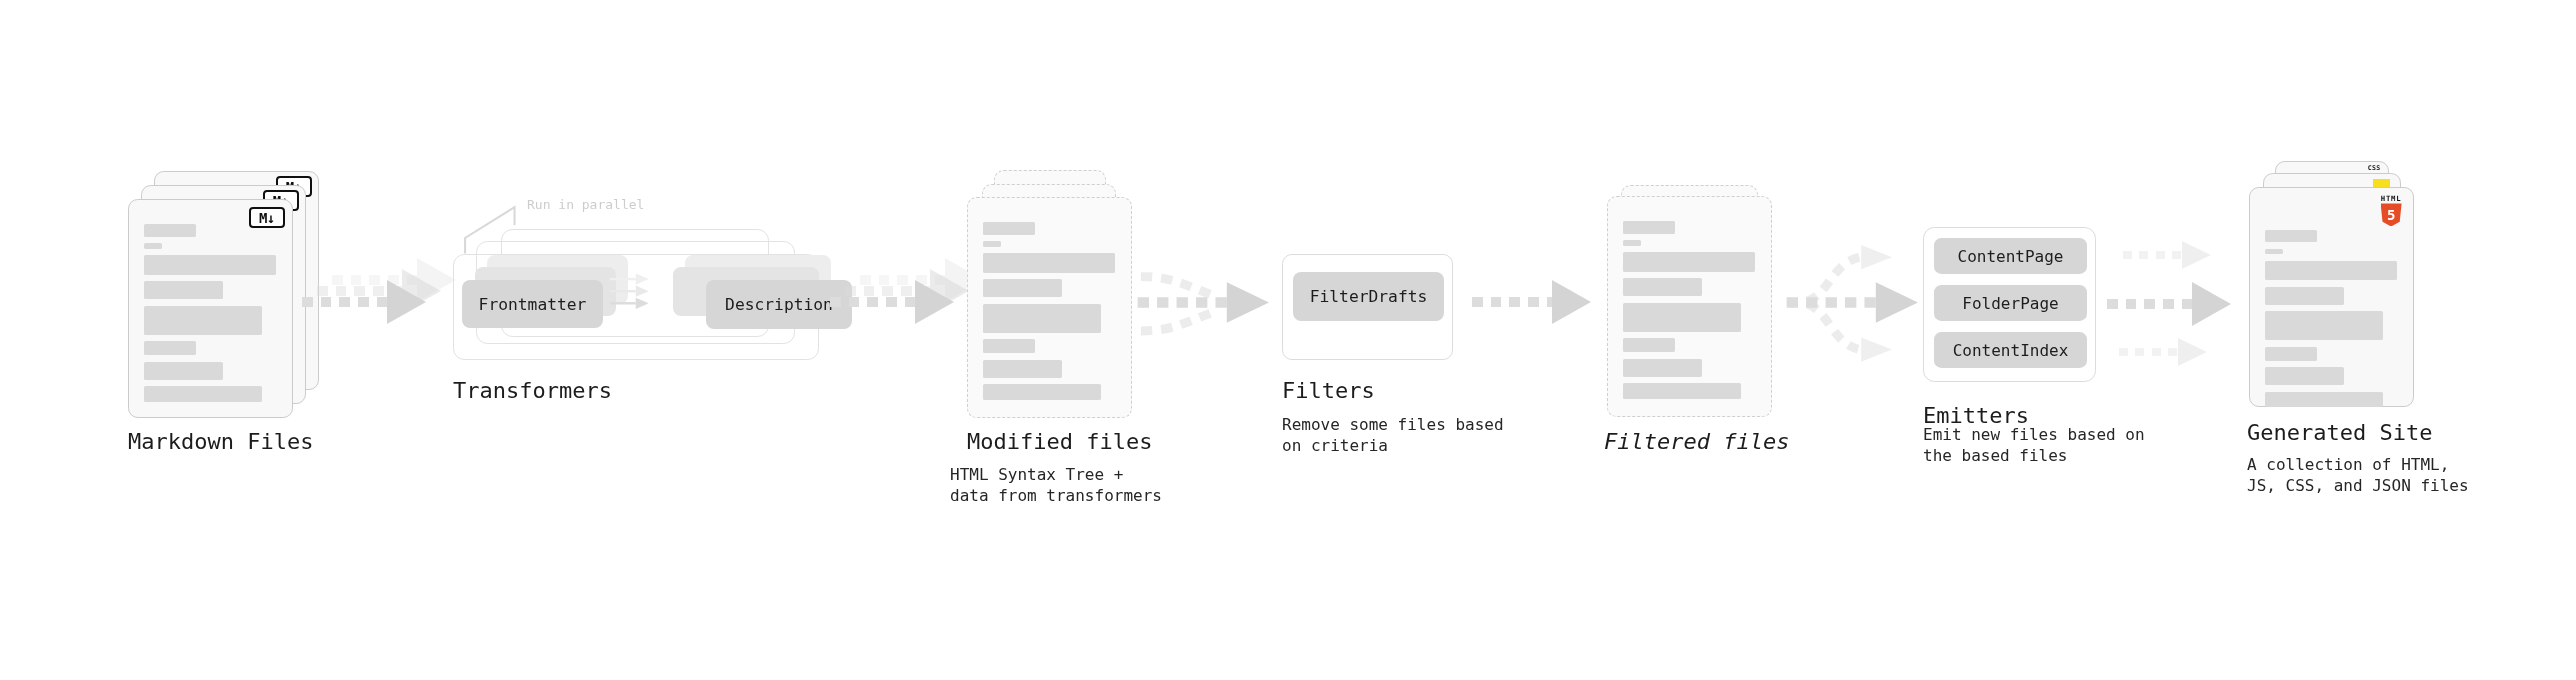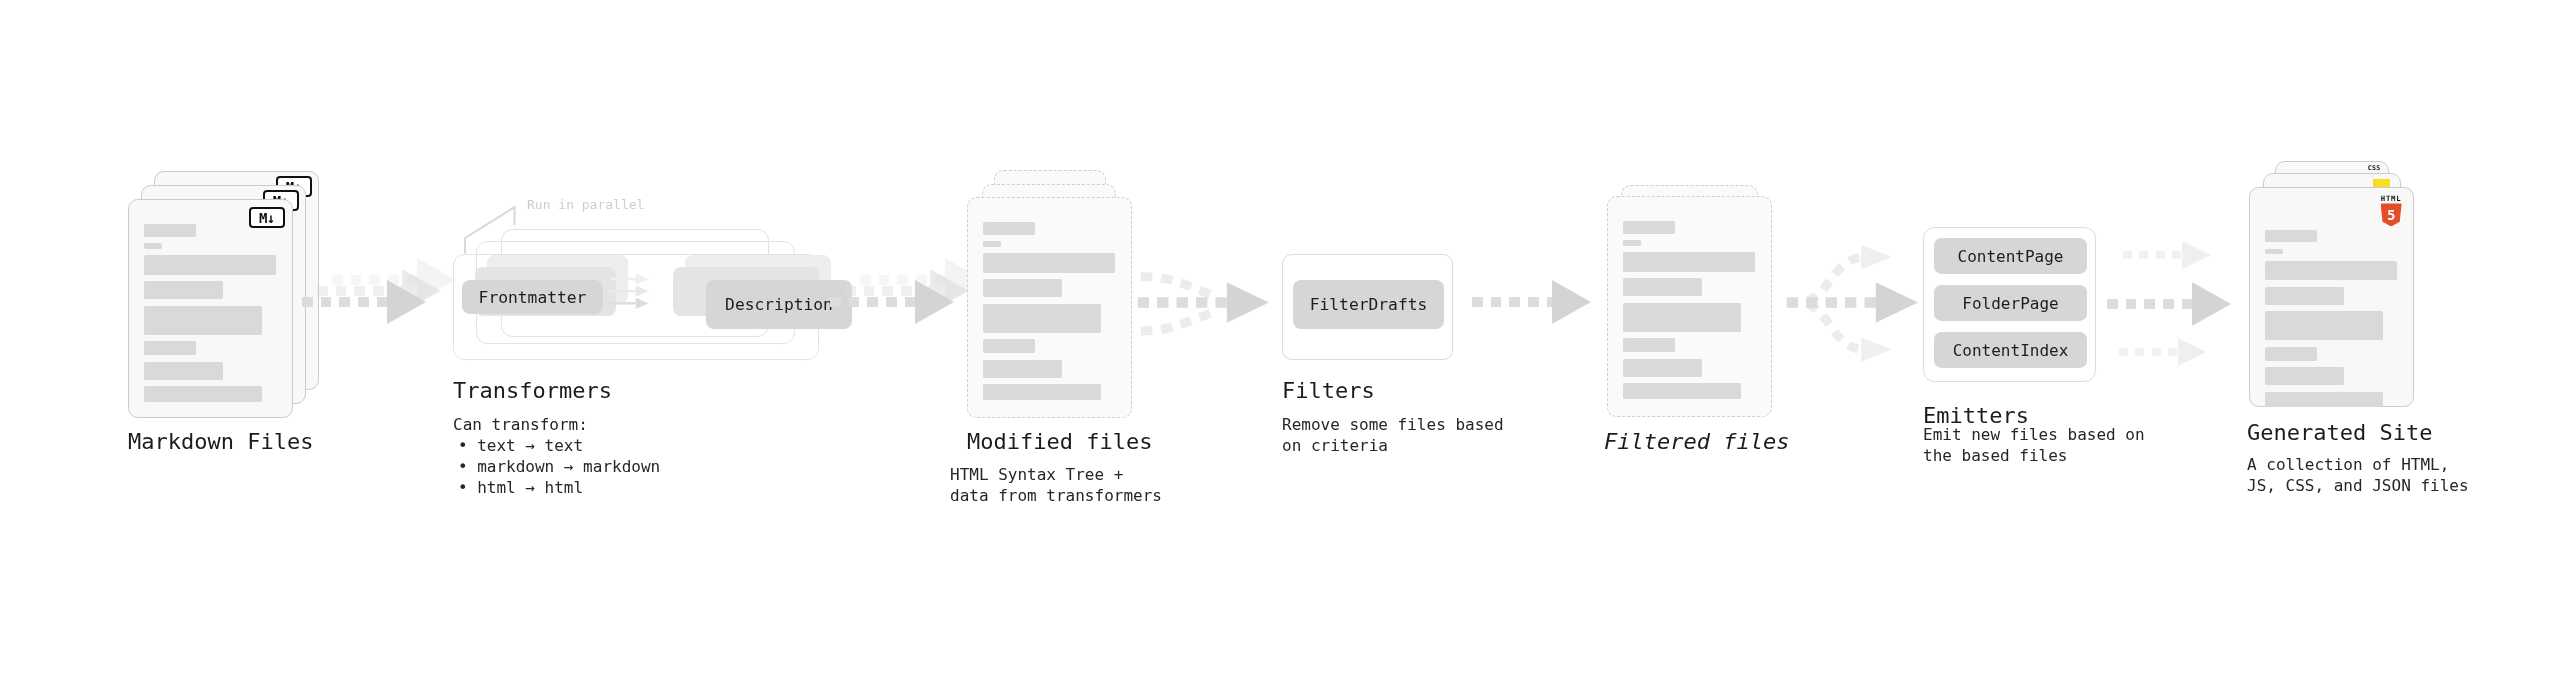--- a/index.html
+++ b/index.html
@@ -98,39 +98,33 @@
 
   <svg style="left:455px;top:195px;" width="98" height="73" viewBox="0 0 120 90">
     <polyline points="12,72 12,53 73,15 73,37" fill="none" stroke="#d8d8d8" stroke-width="2.5"></polyline>
   </svg>
   <div class="annotation" style="left:527px;top:197px;">Run in parallel</div>
 
   <div class="pill ghost2" style="left:487px;top:255px;width:141px;height:49px;"></div>
   <div class="pill ghost1" style="left:475px;top:267px;width:141px;height:49px;"></div>
   <div class="pill ghost2" style="left:685px;top:255px;width:146px;height:49px;"></div>
   <div class="pill ghost1" style="left:673px;top:267px;width:146px;height:49px;"></div>
-  <div class="pill" style="left:462px;top:280px;width:141px;height:34px;">Frontmatter</div>
+  <div class="pill" style="left:462px;top:280px;width:141px;height:48px;">Frontmatter</div>
   <div class="pill" style="left:661px;top:280px;width:146px;height:49px;margin-left:45px;">Description</div>
 
   <svg style="left:608px;top:271px;" width="49" height="42" viewBox="0 0 60 52">
     <line x1="2" y1="10" x2="34" y2="10" stroke="#efefef" stroke-width="3"></line>
       <polygon points="34,3 50,10 34,17" fill="#efefef"></polygon>
     <line x1="2" y1="25" x2="34" y2="25" stroke="#e9e9e9" stroke-width="3"></line>
       <polygon points="34,18 50,25 34,32" fill="#e9e9e9"></polygon>
     <line x1="2" y1="40" x2="34" y2="40" stroke="#dcdcdc" stroke-width="3"></line>
       <polygon points="34,33 50,40 34,47" fill="#dcdcdc"></polygon>
   </svg>
 
   <div class="stage-label" style="left:453px;top:378px;">Transformers</div>
-  <div class="stage-desc" style="left:453px;top:414px;">
-    <span>Can transform:</span>
-    <span class="bullets">• text → text</span>
-    <span class="bullets">• markdown → markdown</span>
-    <span class="bullets">• html → html</span>
-  </div>
 
   <div class="darrow g2" style="left:860px;top:258px;">
       <div class="shaft" style="width:85px;"></div>
       <div class="head"></div>
     </div>
   <div class="darrow g1" style="left:845px;top:269px;">
       <div class="shaft" style="width:85px;"></div>
       <div class="head"></div>
     </div>
   <div class="darrow" style="left:830px;top:280px;">
@@ -159,21 +153,21 @@
   </div>
 
   <svg style="left:1136px;top:240px;" width="150" height="130" viewBox="0 0 185 160">
     <path d="M 6,45 C 45,45 62,56 100,70" fill="none" stroke="#ececec" stroke-width="11" stroke-dasharray="14 11"></path>
     <path d="M 6,112 C 45,112 62,101 100,87" fill="none" stroke="#ececec" stroke-width="11" stroke-dasharray="14 11"></path>
     <path d="M 2,77 H 112" fill="none" stroke="#dcdcdc" stroke-width="13" stroke-dasharray="14 10"></path>
     <polygon points="112,52 164,77 112,102" fill="#d4d4d4"></polygon>
   </svg>
 
   <div class="frame filled" style="left:1282px;top:254px;width:171px;height:106px;border-radius:9.8px;"></div>
-  <div class="pill" style="left:1293px;top:280px;width:151px;height:49px;text-align:center;">FilterDrafts</div>
+  <div class="pill" style="left:1293px;top:272px;width:151px;height:49px;text-align:center;">FilterDrafts</div>
   <div class="stage-label" style="left:1282px;top:378px;">Filters</div>
   <div class="stage-desc" style="left:1282px;top:414px;">
     <span>Remove some files based</span>
     <span>on criteria</span>
   </div>
 
   <div class="darrow" style="left:1472px;top:280px;">
       <div class="shaft" style="width:80px;"></div>
       <div class="head"></div>
     </div>

